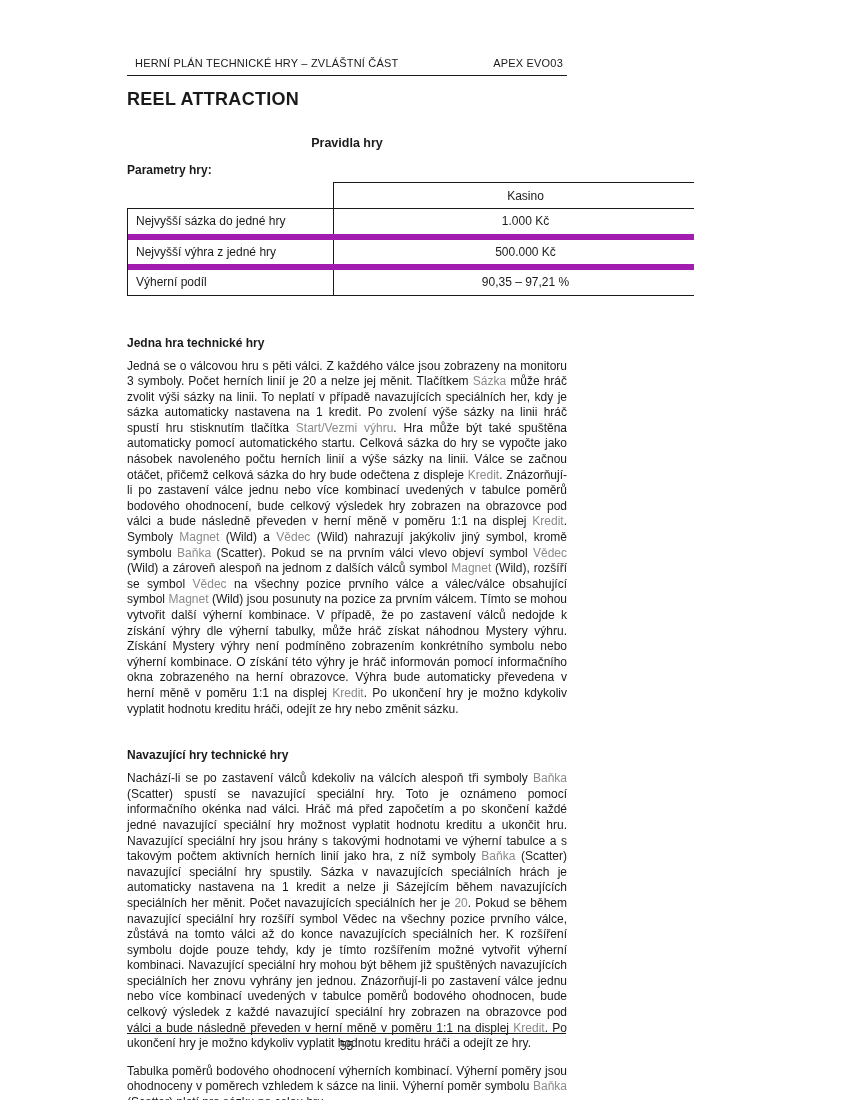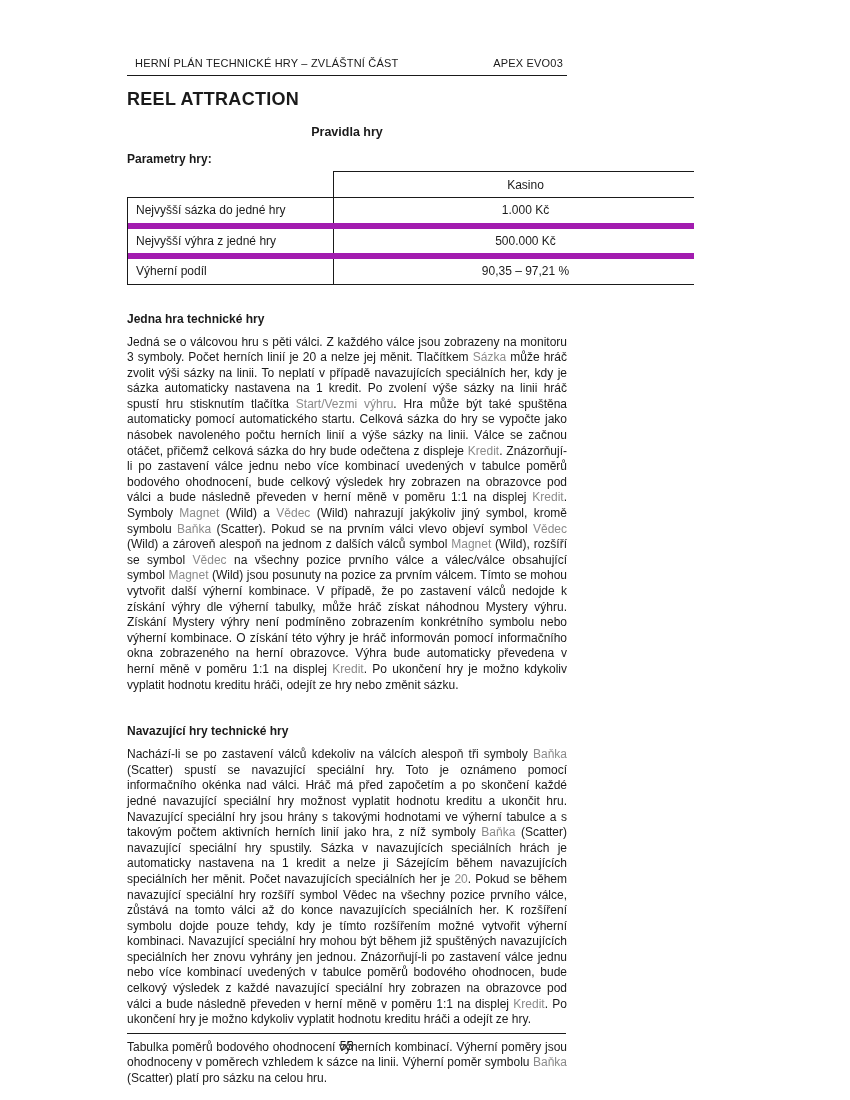--- a/index.html
+++ b/index.html
@@ -26,21 +26,21 @@
   .header-rule{
     border:none;border-top:1.6px solid #1a1a1a;margin:6px 0 0 0;
   }
   
   .game-title{
     text-align:left;font-size:18px;font-weight:bold;
     margin-top:13px;letter-spacing:.3px;
   }
   .rules-subtitle{
     text-align:center;font-size:12.5px;font-weight:bold;
-    margin-top:15px;
+    margin-top:26px;
   }
   .params-label{
     font-size:12px;font-weight:bold;margin-top:13px;
   }
   
   .ptable{margin-top:5px;width:591px;font-size:12px;}
   .ptable-head{
     margin-left:206px;
     border:1.6px solid #1a1a1a;border-bottom:none;
     height:25px;display:flex;align-items:center;justify-content:center;
@@ -58,21 +58,21 @@
     display:flex;align-items:center;height:16.5px;
   }
   .pcell-value{
     padding:4px 6px;text-align:left;
     display:flex;align-items:center;justify-content:center;height:16.5px;
   }
   
   .section-heading{
     font-size:12px;font-weight:bold;
   }
-  .heading-1{margin-top:27px;}
+  .heading-1{margin-top:40px;}
   .heading-2{margin-top:31px;}
   .para{
     font-size:12px;line-height:15.6px;text-align:justify;
     margin-top:9px;
   }
   .para-follow{margin-top:12px;}
   .gray-term{color:var(--term);}
   
   .doc-footer{
     position:absolute;left:127px;right:128px;top:1033px;

